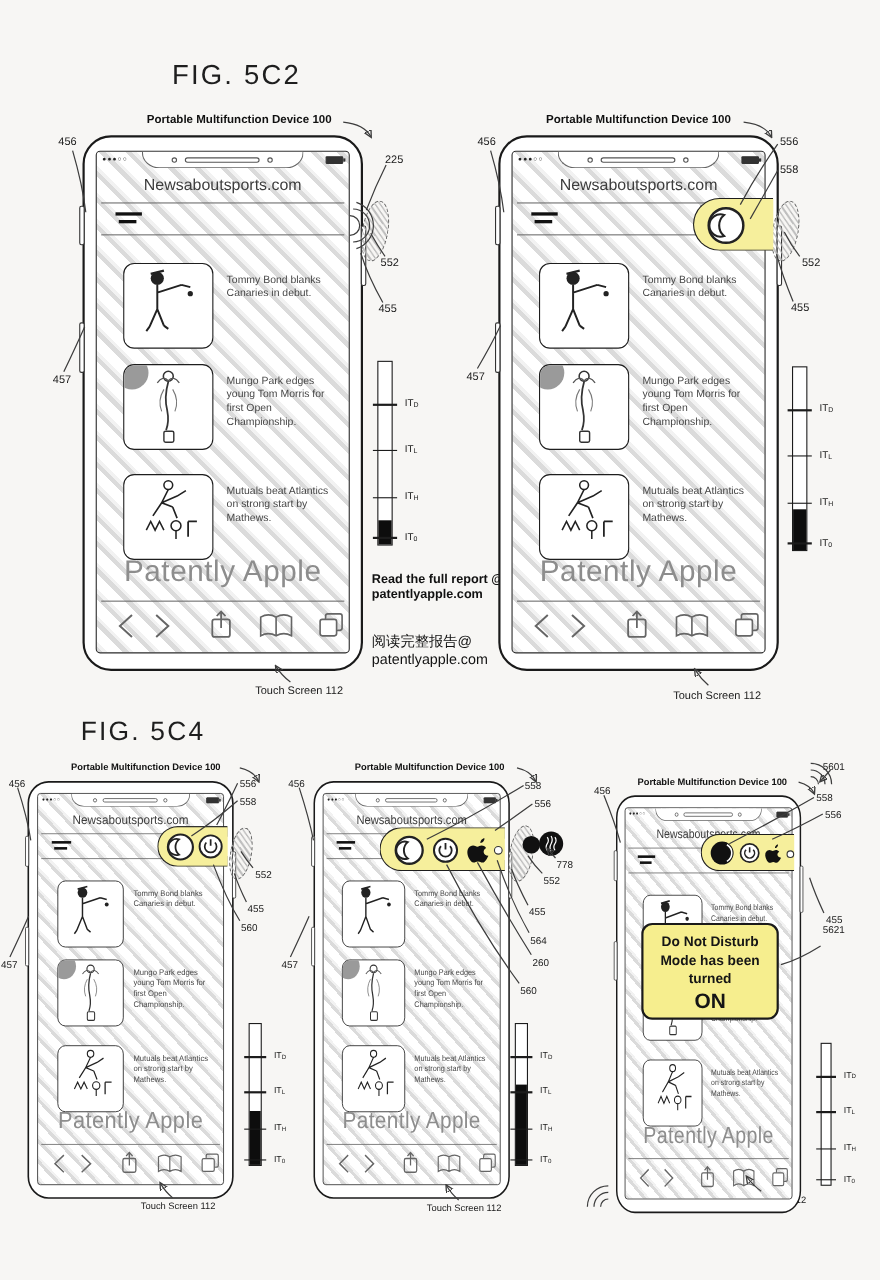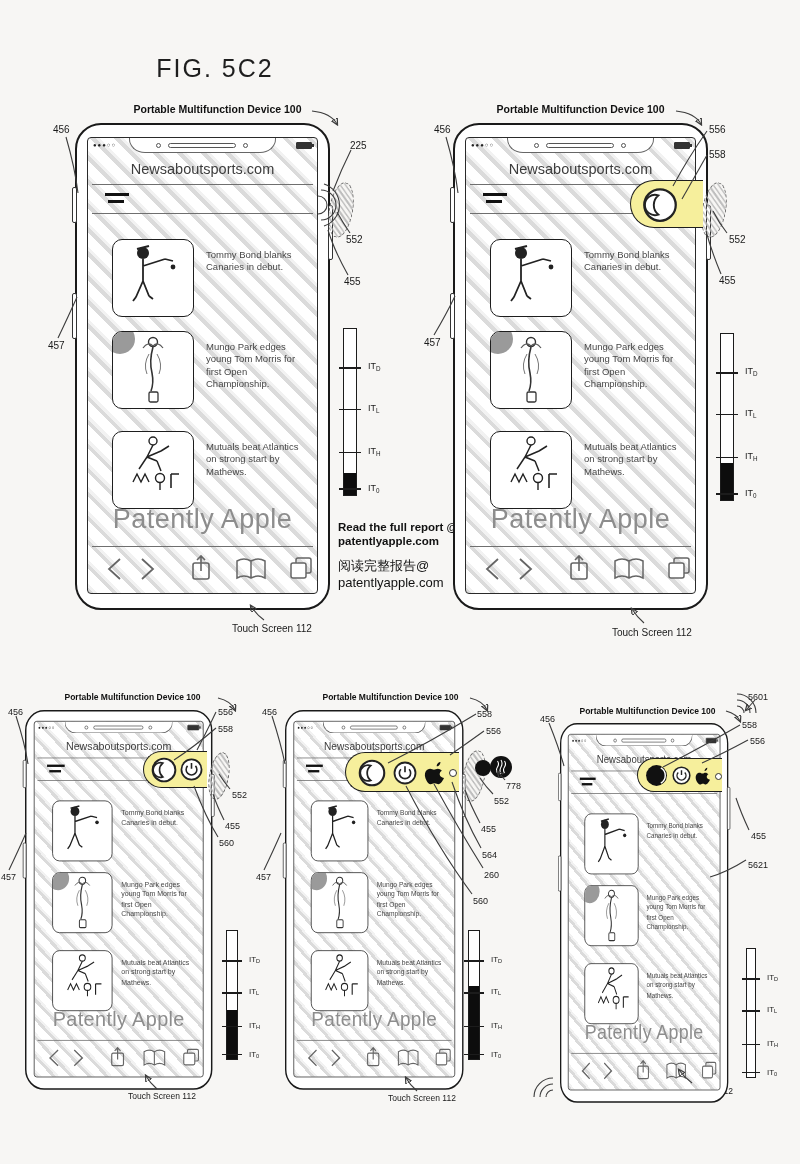--- a/index.html
+++ b/index.html
@@ -57,21 +57,21 @@
   .pico{position:absolute;}
   .dnd{position:absolute;left:583px;top:839px;width:125px;height:88px;background:#f6ee8e;border:2px solid #1a1a1a;
        border-radius:10px;z-index:4;text-align:center;font-weight:bold;color:#151515;padding-top:7px;}
   .dnd .l{font-size:12.5px;line-height:1.35;}
   .dnd .on{font-size:19px;margin-top:1px;}
   .hatch-ellipse{position:absolute;border:1.4px dashed #555;border-radius:50%;z-index:2;
       background:repeating-linear-gradient(45deg,#b5b5b5 0 1.5px,transparent 1.5px 4px);opacity:.85;}
   .soundball{position:absolute;border-radius:50%;background:#111;z-index:3;}
   .report{position:absolute;left:338px;top:520px;width:135px;color:#111;}
   .report .b{font-weight:bold;font-size:11.5px;line-height:1.25;}
-  .report .zh{font-size:13px;margin-top:9px;line-height:1.3;}
+  .report .zh{font-size:13px;margin-top:26px;line-height:1.3;}
   svg.overlay{position:absolute;left:0;top:0;z-index:5;pointer-events:none;}
   svg.overlay path{fill:none;stroke:#3c3c3c;stroke-width:1.1;}
 </style>
 </head>
 <body>
 
 <div id="stage">
 
   <div class="fig-title" style="left:115px;top:54px;width:200px">FIG. 5C2</div>
   <div class="dev-label" style="left:100px;top:103px;width:235px">Portable Multifunction Device 100</div>
@@ -301,20 +301,21 @@
 
   <div class="report">
     <div class="b">Read the full report @</div>
     <div class="b">patentlyapple.com</div>
     <div class="zh">
       <div>阅读完整报告@</div>
         <div>patentlyapple.com</div>
     </div>
   </div>
 
+  <div class="fig-title" style="left:30px;top:652px;width:200px;font-size:24px">FIG. 5C4</div>
   <div class="dev-label sm" style="left:35px;top:692px;width:195px">Portable Multifunction Device 100</div>
   <div class="phone" style="left:25px;top:710px;transform:scale(0.735,0.78)">
   <div class="screen">
     <div class="status">
       <span class="dots">●●●○○</span>
       <span class="batt"></span>
     </div>
     <div class="notch">
       <span class="cam"></span>
       <span class="slot"></span>
@@ -657,39 +658,45 @@
     </svg>
     <svg class="pico" style="left:34px;top:7px" width="19" height="19" viewBox="0 0 32 32">
       <circle cx="16" cy="16" r="14" fill="#fff" stroke="#222" stroke-width="2.6"></circle>
       <path d="M16 7v8M10.5 11a7.5 7.5 0 1011 0" fill="none" stroke="#222" stroke-width="2.4"></path>
     </svg>
     <svg class="pico" style="left:57px;top:7px" width="18" height="20" viewBox="0 0 24 26">
       <path fill="#111" d="M16.4 2.1c.1 1.1-.3 2.1-1 2.9-.6.8-1.7 1.4-2.7 1.3-.1-1 .4-2.1 1-2.8.7-.8 1.9-1.4 2.7-1.4zM20 18c-.5 1.2-.8 1.7-1.5 2.8-1 1.5-2.3 3.4-4 3.4-1.5 0-1.9-1-3.9-1s-2.5 1-4 1c-1.7 0-2.9-1.7-3.9-3.2C.6 17.5.3 13.4 1.8 11.2c1-1.6 2.7-2.5 4.3-2.5 1.6 0 2.6 1 3.9 1 1.3 0 2.1-1 3.9-1 1.4 0 2.9.8 4 2.1-3.5 1.9-2.9 6.6 2.1 7.2z"></path>
     </svg>
     <div class="pico" style="left:77px;top:14px;width:7px;height:7px;border:1.2px solid #333;border-radius:50%;background:#fff"></div>
   </div>
+  <div class="dnd">
+    <div class="l">Do Not Disturb</div>
+    <div class="l">Mode has been</div>
+    <div class="l">turned</div>
+    <div class="on">ON</div>
+  </div>
   <div class="thermo" style="left:746px;top:948px;height:130px;--fill:0%;--bw:10px;font-size:8px">
   <div class="t-bar">
     <div class="t-fill"></div>
     <div class="t-tick" style="top:23%"></div>
     <div class="t-tick" style="top:48%"></div>
     <div class="t-tick" style="top:74%"></div>
     <div class="t-tick" style="top:96%"></div>
   </div>
   <div class="t-lab" style="top:23%"><span>IT</span><span class="sub">D</span></div>
   <div class="t-lab" style="top:48%"><span>IT</span><span class="sub">L</span></div>
   <div class="t-lab" style="top:74%"><span>IT</span><span class="sub">H</span></div>
   <div class="t-lab" style="top:96%"><span>IT</span><span class="sub">0</span></div>
 </div>
   <div class="callout sm" style="left:540px;top:714px">456</div>
   <div class="callout sm" style="left:748px;top:692px">5601</div>
   <div class="callout sm" style="left:742px;top:720px">558</div>
   <div class="callout sm" style="left:750px;top:736px">556</div>
   <div class="callout sm" style="left:751px;top:831px">455</div>
-  <div class="callout sm" style="left:748px;top:860px">5621</div>
+  <div class="callout sm" style="left:748px;top:840px">5621</div>
   <div class="touch-label sm" style="left:665px;top:1086px">Touch Screen 112</div>
 
   <svg class="overlay" width="800" height="1164">
     <defs>
       <marker id="ah" markerWidth="7" markerHeight="7" refX="5" refY="3" orient="auto">
         <path d="M0,0L6,3L0,6z" fill="#222" stroke="none"></path>
       </marker>
     </defs>
 
     <path d="M312,111 Q331,113 337,124" marker-end="url(#ah)"></path>

